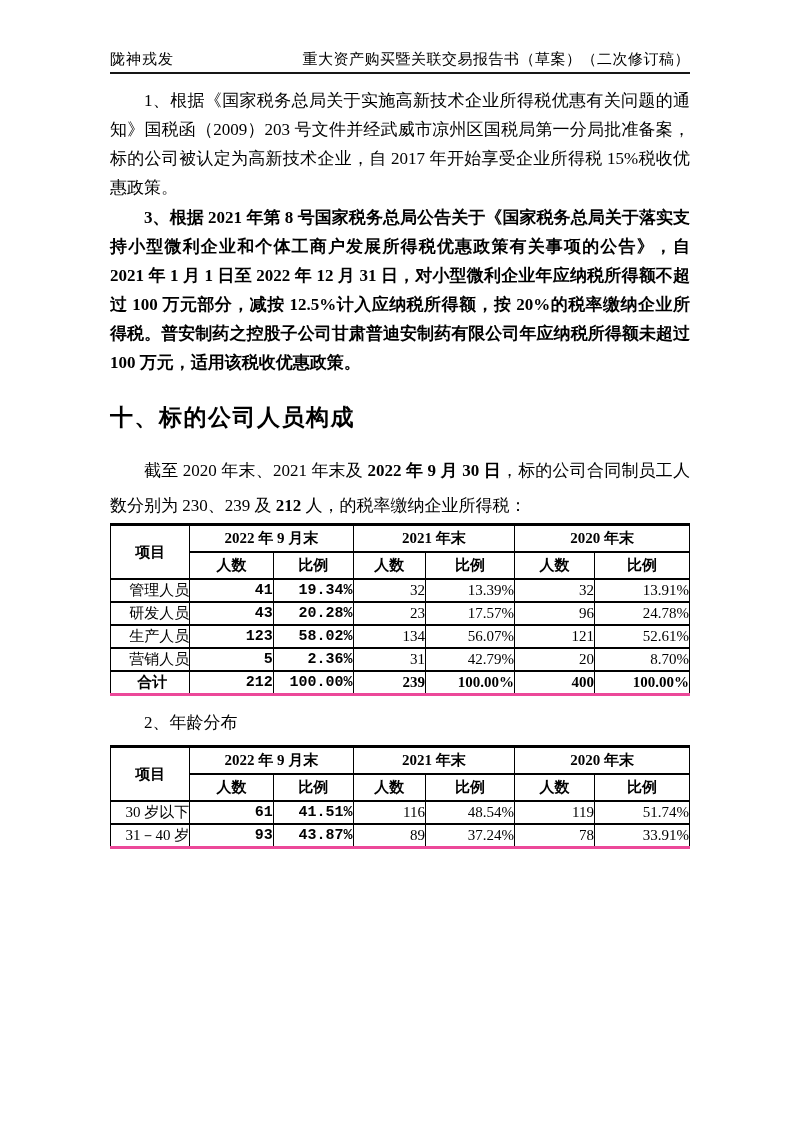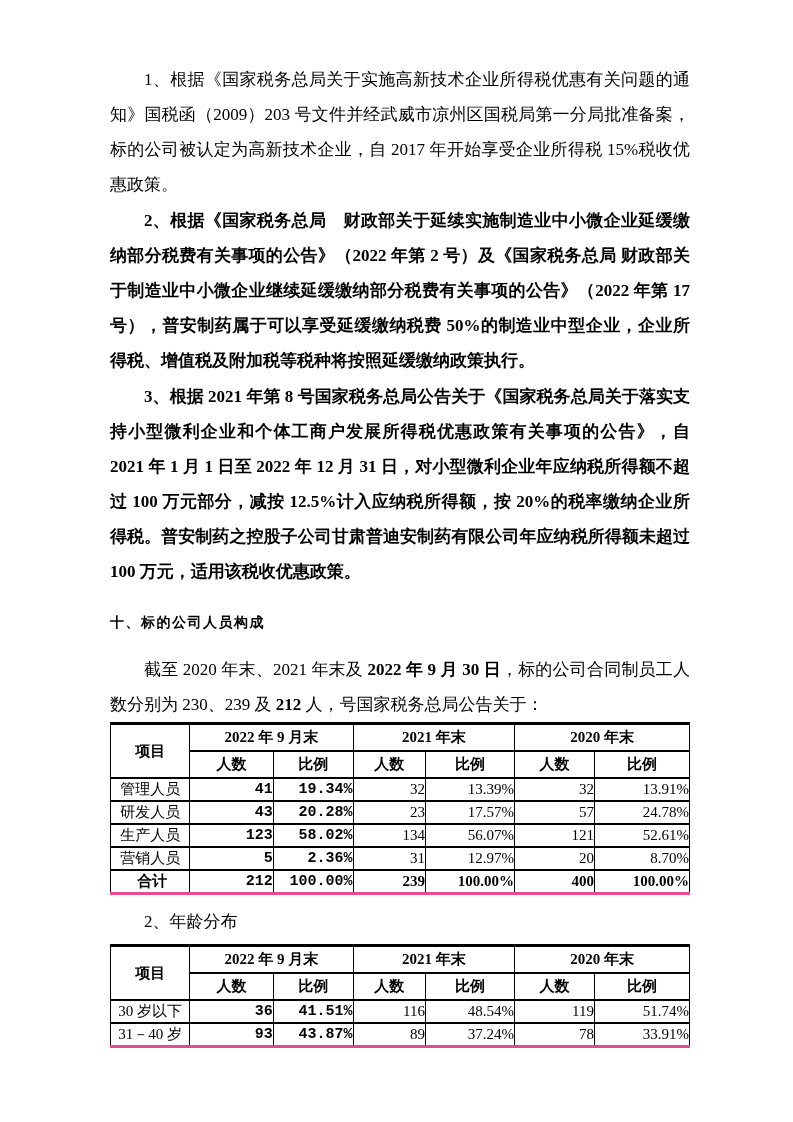--- a/index.html
+++ b/index.html
@@ -16,32 +16,32 @@
   .header {
     display:flex; justify-content:space-between; align-items:flex-end;
     border-bottom:2px solid #161616;
     padding-bottom:3px;
     font-size:15px;
   }
   .header .hl { letter-spacing:1px; }
   .header .hr { letter-spacing:0.5px; }
 
   .body-text p {
-    font-size:17px; line-height:35px;
+    font-size:17px; line-height:29px;
     text-align:justify; text-justify:inter-ideograph;
     text-indent:2em;
     margin:0;
   }
   .body-text { margin-top:12px; }
   .kai { font-weight:700; }
   .kai + .kai, p + .kai { margin-top:1px; }
 
   .section-heading {
     font-family:"Liberation Sans", sans-serif;
-    font-size:14px; font-weight:700;
+    font-size:23px; font-weight:700;
     letter-spacing:1.5px;
     margin:25px 0 21px 0;
   }
   .intro {
     font-size:17px; line-height:34.6px;
     text-align:justify; text-indent:2em;
     margin:0;
   }
   .intro .bd { font-weight:700; }
 
@@ -60,41 +60,44 @@
     border-bottom:3px solid #ec4899;
   }
   table.data th, table.data td {
     border:1px solid #000;
     border-top-width:2px; border-bottom-width:2px;
     padding:0;
     overflow:hidden; white-space:nowrap;
   }
   table.data th { height:25px; font-weight:700; text-align:center; vertical-align:middle; }
   table.data td { height:21px; vertical-align:middle; }
-  td.td-label { text-align:center; padding-left:5px; }
+  td.td-label { text-align:right; padding-left:5px; }
   td.td-num { text-align:right; padding-right:15px; }
   td.cur { font-weight:700;font-family:Liberation Mono, monospace; }
   tr.total-row td { font-weight:700; }
   tr.total-row td.td-label { text-align:center; padding-left:4px; }
 </style>
 </head>
 <body>
 
 <div class="page">
 
+  <div class="header">
+    <span class="hl">陇神戎发</span>
+    <span class="hr">重大资产购买暨关联交易报告书（草案）（二次修订稿）</span>
+  </div>
 
   <div class="body-text">
     <p>1、根据《国家税务总局关于实施高新技术企业所得税优惠有关问题的通知》国税函（2009）203 号文件并经武威市凉州区国税局第一分局批准备案，标的公司被认定为高新技术企业，自 2017 年开始享受企业所得税 15%税收优惠政策。</p>
-    <p class="kai">2、根据《国家税务总局　财政部关于延续实施制造业中小微企业延缓缴纳部分税费有关事项的公告》（2022 年第 2 号）及《国家税务总局 财政部关于制造业中小微企业继续延缓缴纳部分税费有关事项的公告》（2022 年第 17 号），普安制药属于可以享受延缓缴纳税费 50%的制造业中型企业，企业所得税、增值税及附加税等税种将按照延缓缴纳政策执行。</p>
     <p class="kai">3、根据 2021 年第 8 号国家税务总局公告关于《国家税务总局关于落实支持小型微利企业和个体工商户发展所得税优惠政策有关事项的公告》，自 2021 年 1 月 1 日至 2022 年 12 月 31 日，对小型微利企业年应纳税所得额不超过 100 万元部分，减按 12.5%计入应纳税所得额，按 20%的税率缴纳企业所得税。普安制药之控股子公司甘肃普迪安制药有限公司年应纳税所得额未超过 100 万元，适用该税收优惠政策。</p>
   </div>
 
   <div class="section-heading">十、标的公司人员构成</div>
 
-  <p class="intro"><span>截至 2020 年末、2021 年末及 </span><span class="bd">2022 年 9 月 30 日</span><span>，标的公司合同制员工人数分别为 230、239 及 </span><span class="bd">212</span><span> 人，号国家税务总局公告关于：</span></p>
+  <p class="intro"><span>截至 2020 年末、2021 年末及 </span><span class="bd">2022 年 9 月 30 日</span><span>，标的公司合同制员工人数分别为 230、239 及 </span><span class="bd">212</span><span> 人，的税率缴纳企业所得税：</span></p>
 
 
   <table class="data">
       <colgroup>
         <col style="width: 13.7%;">
         <col style="width: 14.4%;">
         <col style="width: 13.8%;">
         <col style="width: 12.5%;">
         <col style="width: 15.4%;">
         <col style="width: 13.8%;">
@@ -125,38 +128,38 @@
           <td class="td-num">13.39%</td>
           <td class="td-num">32</td>
           <td class="td-num">13.91%</td>
         </tr>
         <tr>
           <td class="td-label">研发人员</td>
           <td class="td-num cur">43</td>
           <td class="td-num cur">20.28%</td>
           <td class="td-num">23</td>
           <td class="td-num">17.57%</td>
-          <td class="td-num">57</td>
+          <td class="td-num">96</td>
           <td class="td-num">24.78%</td>
         </tr>
         <tr>
           <td class="td-label">生产人员</td>
           <td class="td-num cur">123</td>
           <td class="td-num cur">58.02%</td>
           <td class="td-num">134</td>
           <td class="td-num">56.07%</td>
           <td class="td-num">121</td>
           <td class="td-num">52.61%</td>
         </tr>
         <tr>
           <td class="td-label">营销人员</td>
           <td class="td-num cur">5</td>
           <td class="td-num cur">2.36%</td>
           <td class="td-num">31</td>
-          <td class="td-num">12.97%</td>
+          <td class="td-num">42.79%</td>
           <td class="td-num">20</td>
           <td class="td-num">8.70%</td>
         </tr>
         <tr class="total-row">
           <td class="td-label">合计</td>
           <td class="td-num cur">212</td>
           <td class="td-num cur">100.00%</td>
           <td class="td-num">239</td>
           <td class="td-num">100.00%</td>
           <td class="td-num">400</td>
@@ -189,21 +192,21 @@
           <th>比例</th>
           <th>人数</th>
           <th>比例</th>
           <th>人数</th>
           <th>比例</th>
         </tr>
       </thead>
       <tbody>
         <tr>
           <td class="td-label">30 岁以下</td>
-          <td class="td-num cur">36</td>
+          <td class="td-num cur">61</td>
           <td class="td-num cur">41.51%</td>
           <td class="td-num">116</td>
           <td class="td-num">48.54%</td>
           <td class="td-num">119</td>
           <td class="td-num">51.74%</td>
         </tr>
         <tr>
           <td class="td-label">31－40 岁</td>
           <td class="td-num cur">93</td>
           <td class="td-num cur">43.87%</td>

